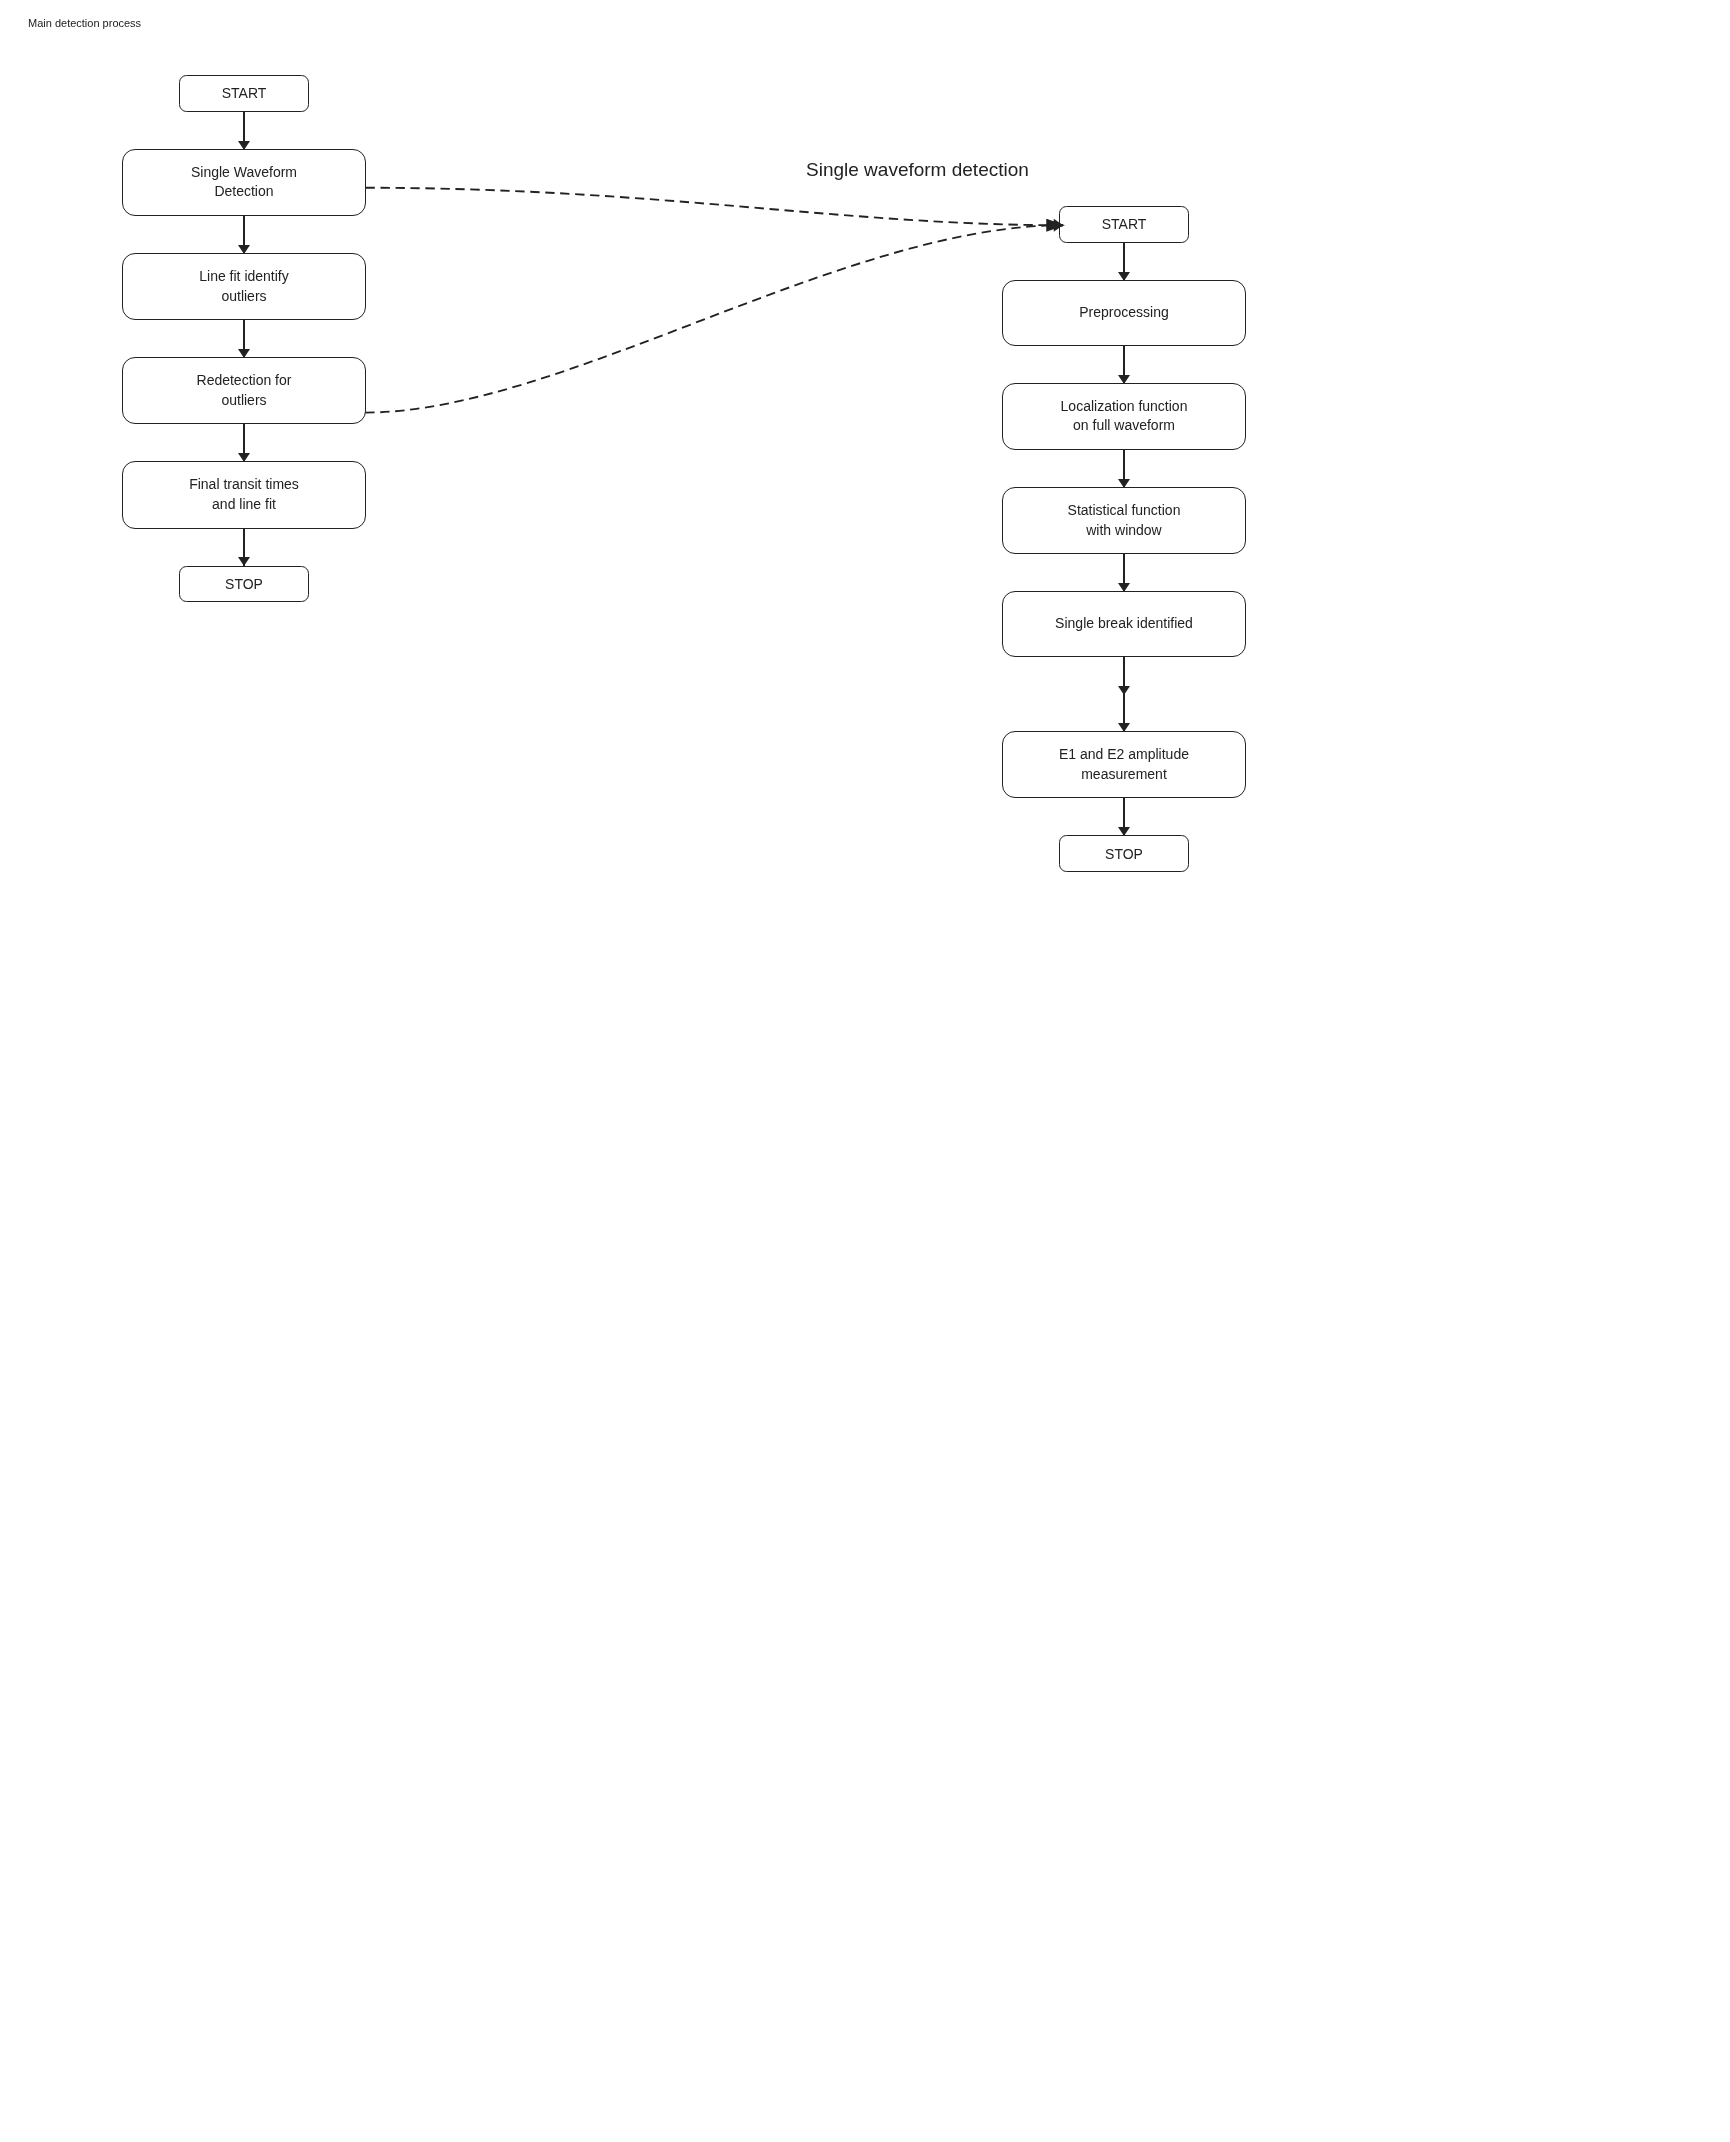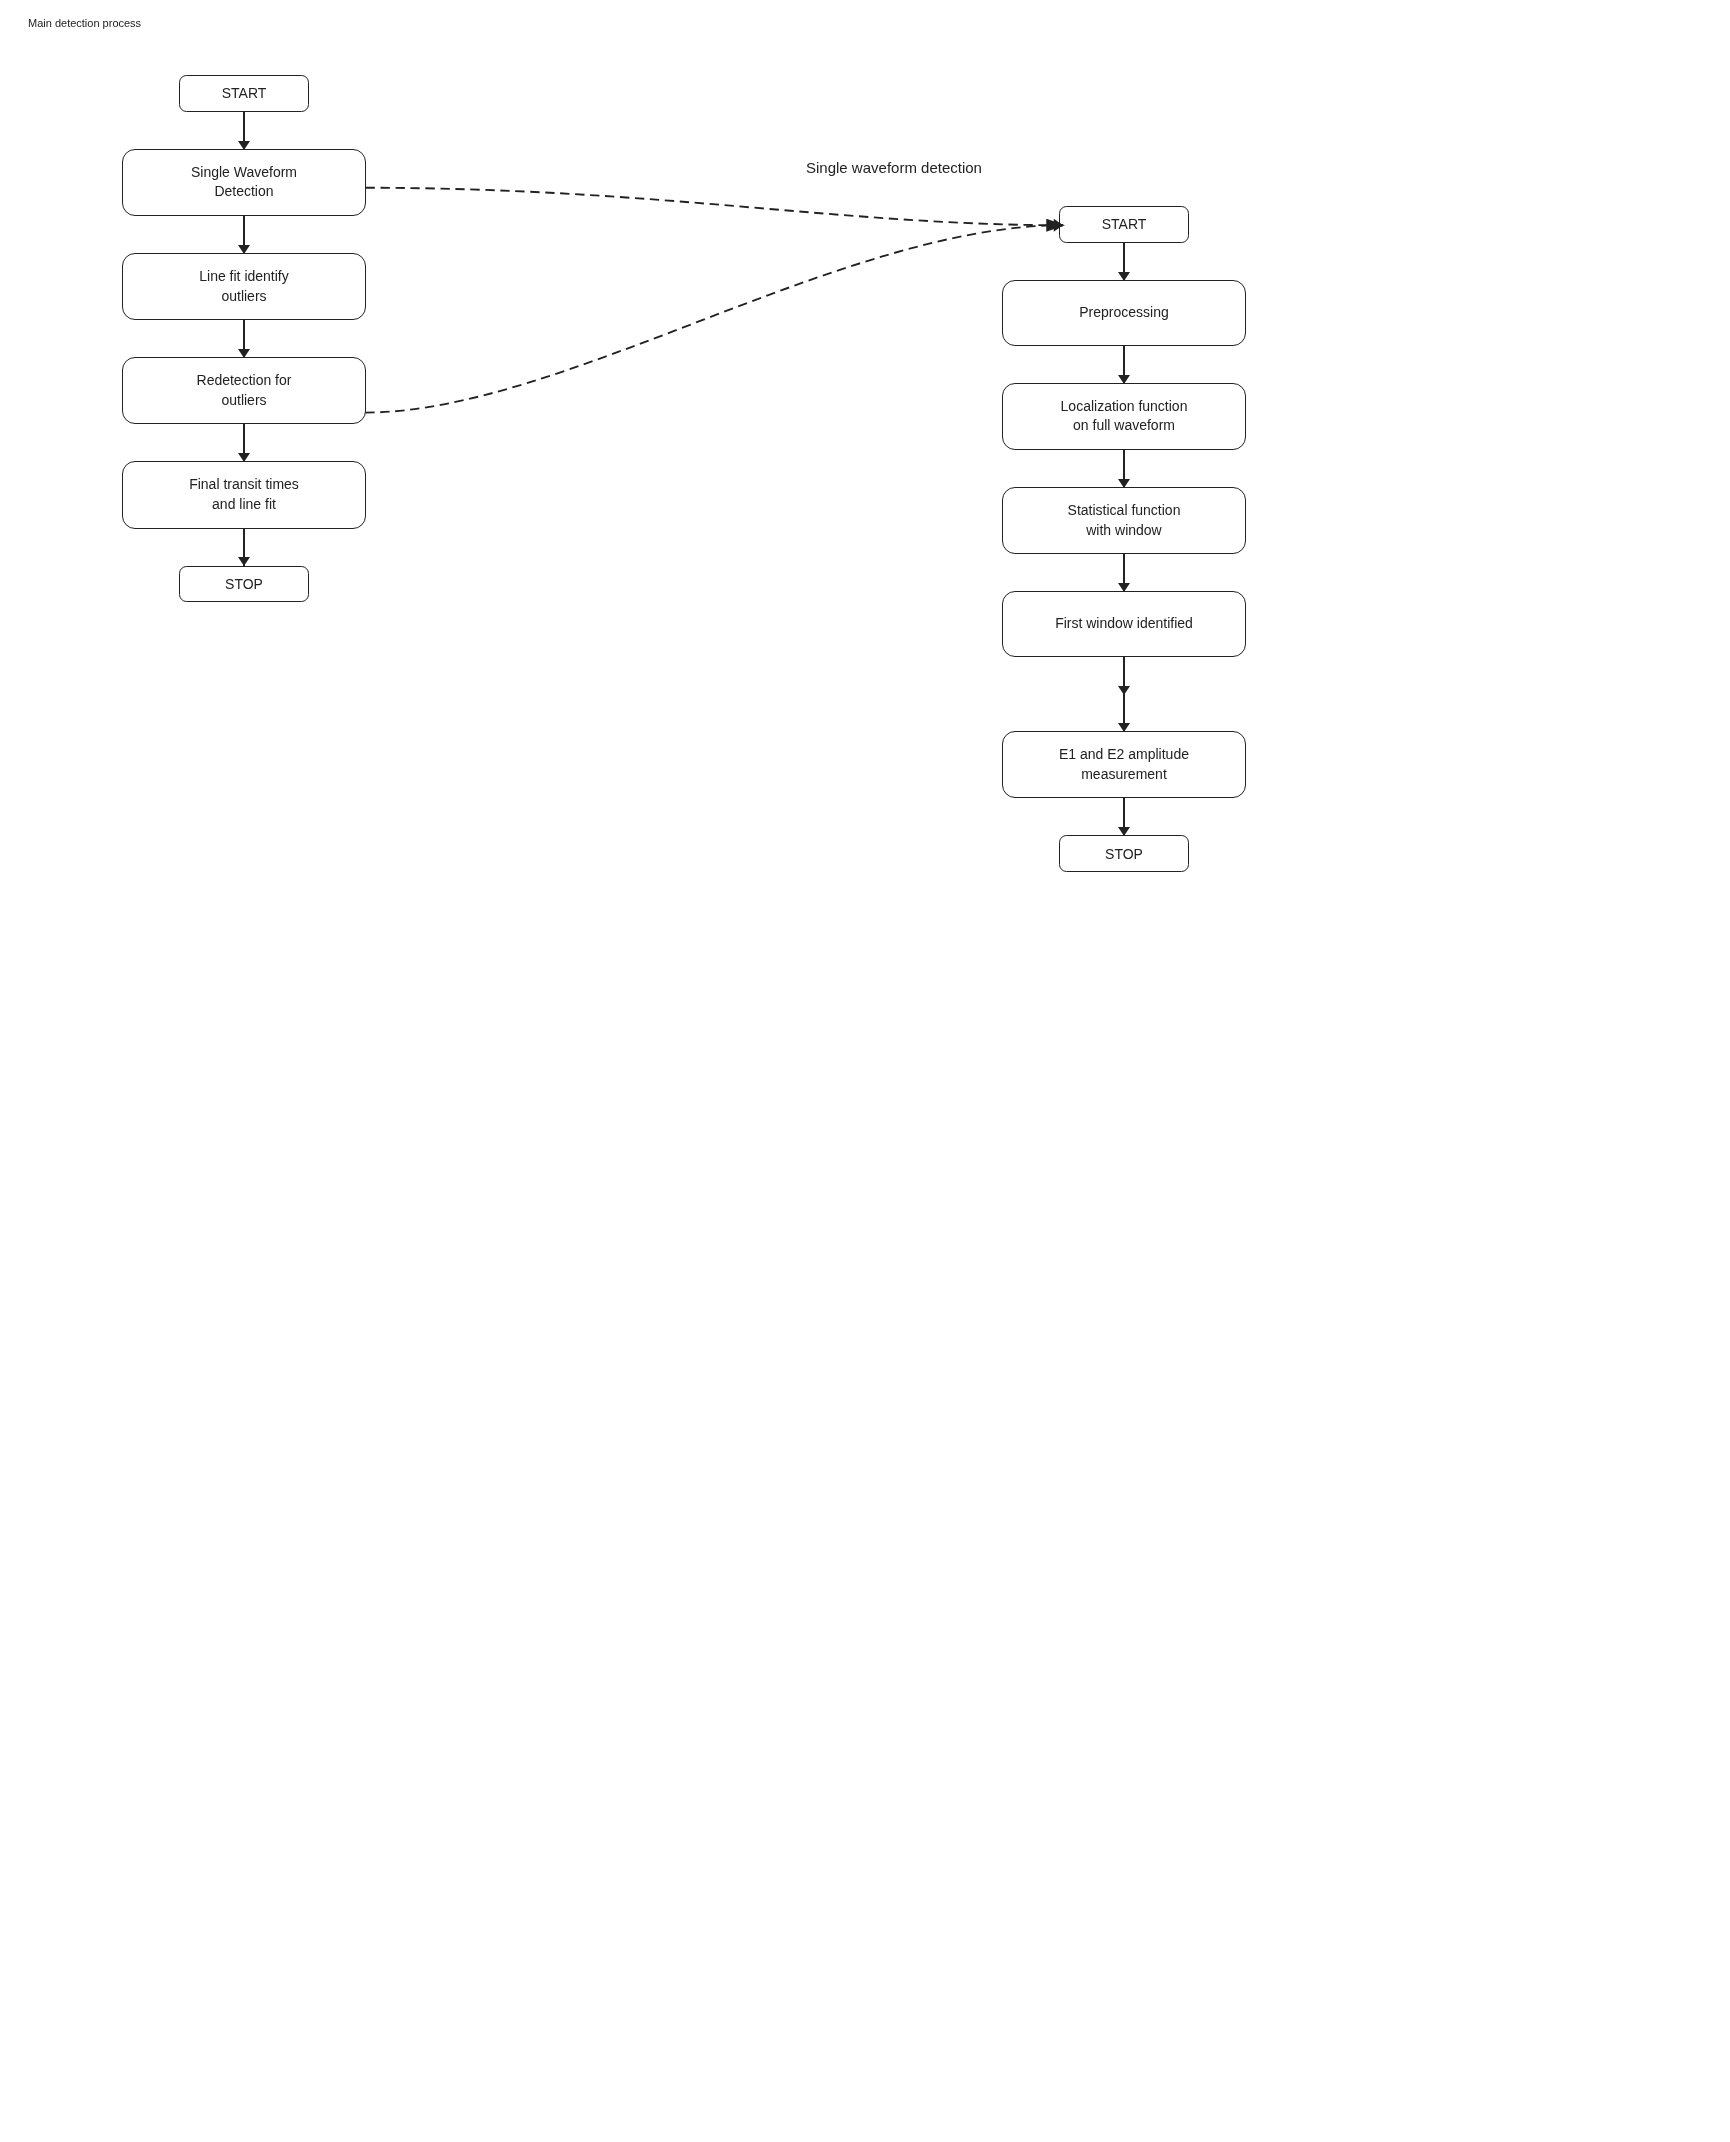--- a/index.html
+++ b/index.html
@@ -27,21 +27,21 @@
       display: flex;
       flex-direction: column;
       align-items: center;
       gap: 0;
     }
     
     .right-flow-title {
       position: absolute;
       top: 159px;
       left: 806px;
-      font-size: 15px;
+      font-size: 19px;
     }
     .right-flow {
       position: absolute;
       top: 206px;
       left: 1002px;
       display: flex;
       flex-direction: column;
       align-items: center;
       gap: 0;
     }
@@ -139,21 +139,21 @@
   <div class="arrow-down"></div>
 
   <div class="box-rounded">Localization function<br>on full waveform</div>
 
   <div class="arrow-down"></div>
 
   <div class="box-rounded">Statistical function<br>with window</div>
 
   <div class="arrow-down"></div>
 
-  <div class="box-rounded">First window identified</div>
+  <div class="box-rounded">Single break identified</div>
 
   <div class="arrow-down"></div>
 
 
   <div class="arrow-down"></div>
 
   <div class="box-rounded">E1 and E2 amplitude<br>measurement</div>
 
   <div class="arrow-down"></div>
 

